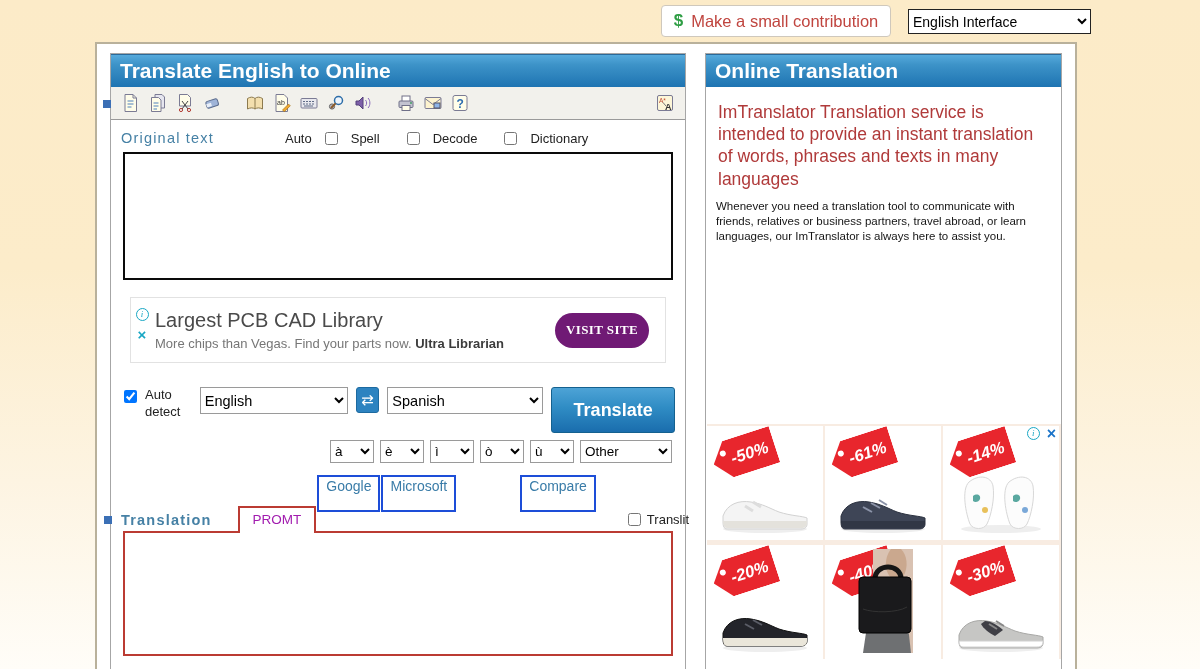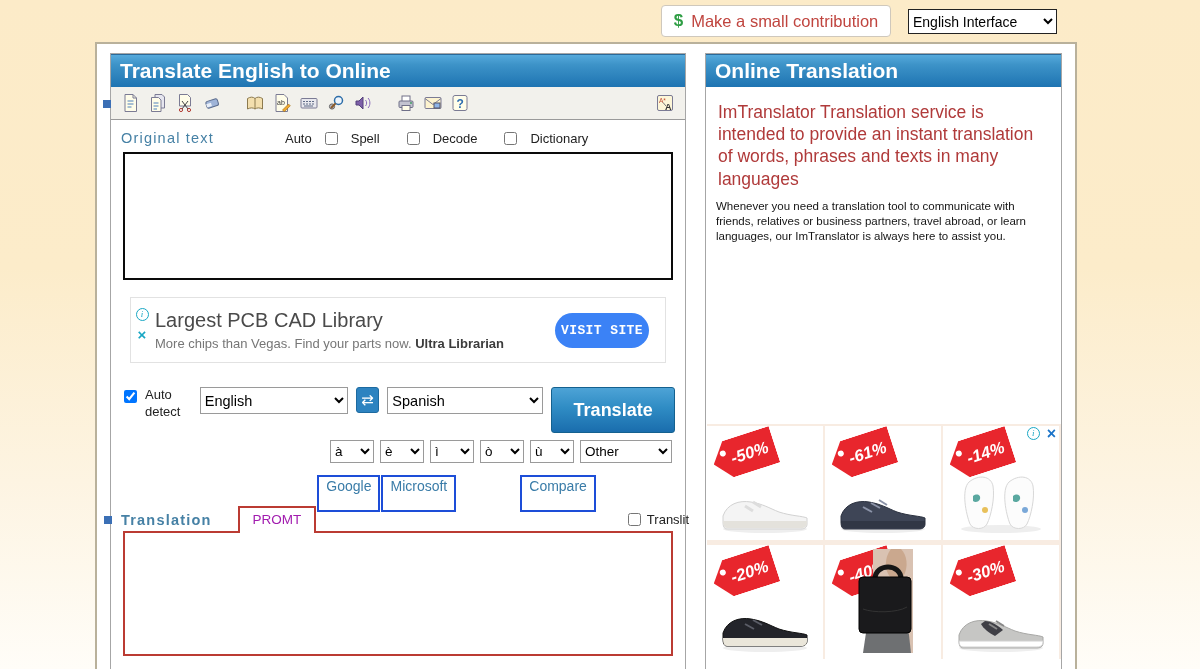--- a/index.html
+++ b/index.html
@@ -6,21 +6,21 @@
   html,body { font-family:"Liberation Sans", sans-serif; }
   .stage { position:relative; width:1200px; height:669px; overflow:hidden;
     background:linear-gradient(to bottom,#fcebc8 0%,#fcecca 40%,#fdf4e2 72%,#fffdf8 100%); }
 
   
   .contrib { position:absolute; left:661px; top:5px; width:230px; height:32px;
     background:#fff; border:1px solid #cfc8bc; border-radius:4px; display:flex;
     align-items:center; justify-content:center; gap:8px; cursor:pointer;
     font-size:16.5px; color:#c0453f; }
   .contrib .dollar { color:#2f9e44; font-weight:bold; font-size:17px; }
-  .iface-select { position:absolute; left:908px; top:9px; width:149px; height:25px;
+  .iface-select { position:absolute; left:908px; top:9px; width:183px; height:25px;
     border:1px solid #222; background:#fff; font-size:14px; font-family:inherit; }
 
   
   .container { position:absolute; left:95px; top:42px; width:982px; height:660px;
     background:#fff; border:2px solid #b9b19b; }
   .handle { position:absolute; width:8px; height:8px; background:#3b6fb5; z-index:9; }
   .h1 { left:6px; top:56px; } .h2 { left:7px; top:472px; }
 
   .panel { position:absolute; top:9px; background:#fff; border:1px solid #a6a6a6; }
   .left-panel  { left:13px;  width:576px; height:648px; }
@@ -54,23 +54,23 @@
   .ad-side { position:absolute; left:3px; top:10px; width:16px; display:flex;
     flex-direction:column; align-items:center; gap:8px; }
   .info-circ { width:13px; height:13px; border:1.4px solid #19a7c4; border-radius:50%;
     color:#19a7c4; font-size:9px; line-height:11px; text-align:center; font-style:italic;
     font-family:"Liberation Serif", serif; }
   .ad-close { color:#19a7c4; font-size:15px; font-weight:bold; line-height:12px; cursor:pointer; }
   .ad-text { flex:1; }
   .ad-title { font-size:20px; color:#4a4a4a; }
   .ad-sub { font-size:13px; color:#767676; margin-top:4px; }
   .ad-sub b { color:#3c3c3c; font-weight:bold; }
-  .cta { width:94px; height:35px; border:none; border-radius:18px; background:#3b82f6;
+  .cta { width:94px; height:35px; border:none; border-radius:18px; background:#701a75;
     color:#fff; font-size:13px; font-weight:bold; letter-spacing:.4px; margin-right:16px;
-    cursor:pointer; font-family:Liberation Mono, monospace; }
+    cursor:pointer; font-family:Liberation Serif, serif; }
 
   
   .lang-row { display:flex; align-items:flex-start; gap:8px; padding:24px 10px 0 13px; }
   .autodetect { width:48px; font-size:13px; color:#222; line-height:1.3; }
   .lang-select { height:27px; font-size:14.5px; font-family:inherit; border:1px solid #9a9a9a; background:#fff; }
   .src-sel { width:152px; } .dst-sel { width:160px; }
   .swap { width:24px; height:26px; background:#2d83c0; color:#fff; border:1px solid #1d6aa0;
     border-radius:3px; font-size:15px; display:flex; align-items:center; justify-content:center; cursor:pointer; }
   .translate-btn { width:127px; height:46px; border:1px solid #14618f; border-radius:3px;
     background:linear-gradient(to bottom,#4da3d6 0%,#2f8cc4 45%,#1a6dad 100%);

